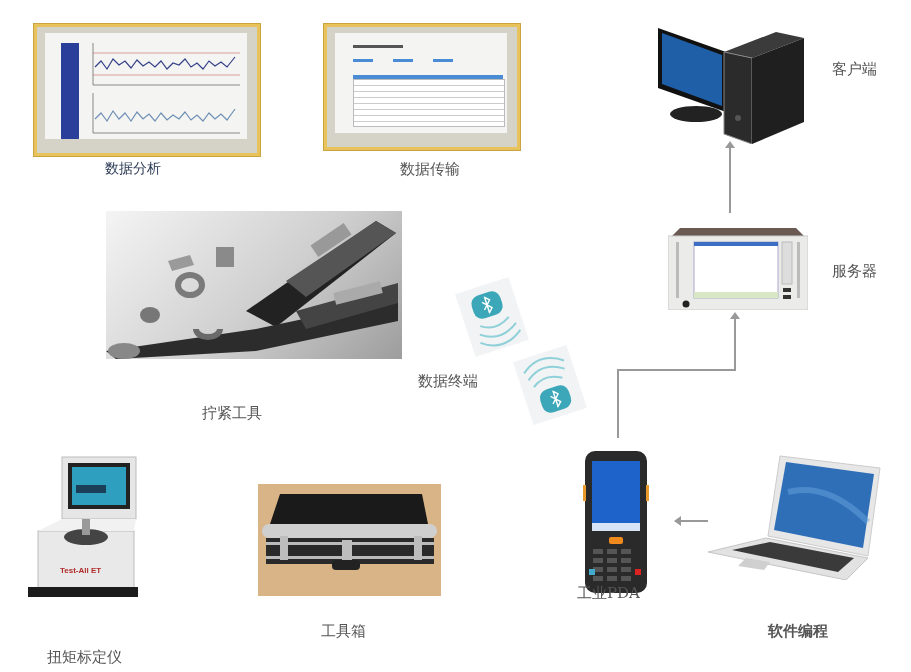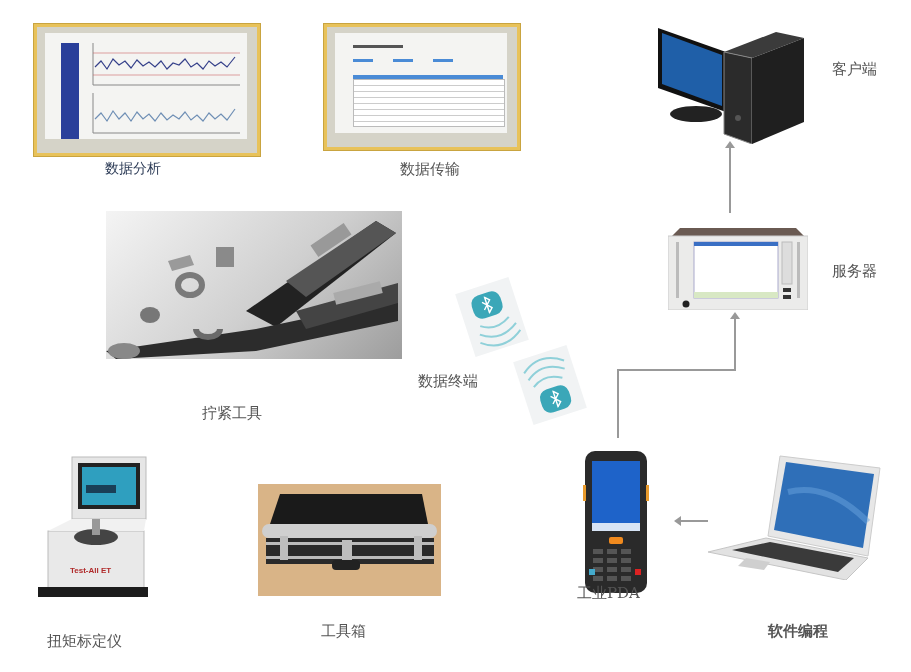--- a/index.html
+++ b/index.html
@@ -122,35 +122,35 @@
         <path d="M3,5 L11,13 L7,17 L7,1 L11,5 L3,13" fill="none" stroke="#fff" stroke-width="1.4"></path>
       </svg>
   </div>
 </div>
 <div class="label" style="left:418px;top:372px;">数据终端</div>
 
 <div class="arrow-v" style="left:617px;top:370px;height:68px;"></div>
 <div class="arrow-h" style="left:617px;top:369px;width:119px;"></div>
 <div class="arrow-v arrow-up" style="left:734px;top:318px;height:53px;"></div>
 
-<div class="abs" style="left:38px;top:455px;width:112px;height:150px;text-align:right;">
+<div class="abs" style="left:28px;top:455px;width:112px;height:150px;text-align:right;">
   <svg width="112" height="150">
     <rect x="34" y="2" width="74" height="62" fill="#e6e6e6" stroke="#bbb"></rect>
     <rect x="40" y="8" width="62" height="46" fill="#222"></rect>
     <rect x="44" y="12" width="54" height="38" fill="#2f9fbf"></rect>
     <rect x="48" y="30" width="30" height="8" fill="#1a3f57"></rect>
     <rect x="10" y="76" width="96" height="60" fill="#e9e9e9" stroke="#bbb"></rect>
     <polygon points="10,76 34,64 108,64 106,76" fill="#f1f1f1"></polygon>
     <ellipse cx="58" cy="82" rx="22" ry="8" fill="#444"></ellipse>
     <rect x="54" y="64" width="8" height="16" fill="#999"></rect>
     <rect x="0" y="132" width="110" height="10" fill="#1c1c1c"></rect>
     <text x="32" y="118" font-size="8" fill="#b02a2a" font-family="Liberation Sans, sans-serif" font-weight="bold">Test-All ET</text>
   </svg>
 </div>
-<div class="label" style="left:47px;top:632px;">扭矩标定仪</div>
+<div class="label" style="left:47px;top:648px;">扭矩标定仪</div>
 
 <div class="abs" style="left:258px;top:484px;width:183px;height:112px;background:#d9b487;">
   <svg width="183" height="112">
     <polygon points="22,10 164,10 170,40 12,40" fill="#1a1a1a"></polygon>
     <rect x="4" y="40" width="175" height="14" rx="7" fill="#cfcfcf"></rect>
     <rect x="8" y="54" width="168" height="26" fill="#2a2a2a"></rect>
     <rect x="8" y="58" width="168" height="3" fill="#bbb"></rect>
     <rect x="8" y="72" width="168" height="3" fill="#bbb"></rect>
     <rect x="22" y="52" width="8" height="24" fill="#bdbdbd"></rect>
     <rect x="156" y="52" width="8" height="24" fill="#bdbdbd"></rect>

